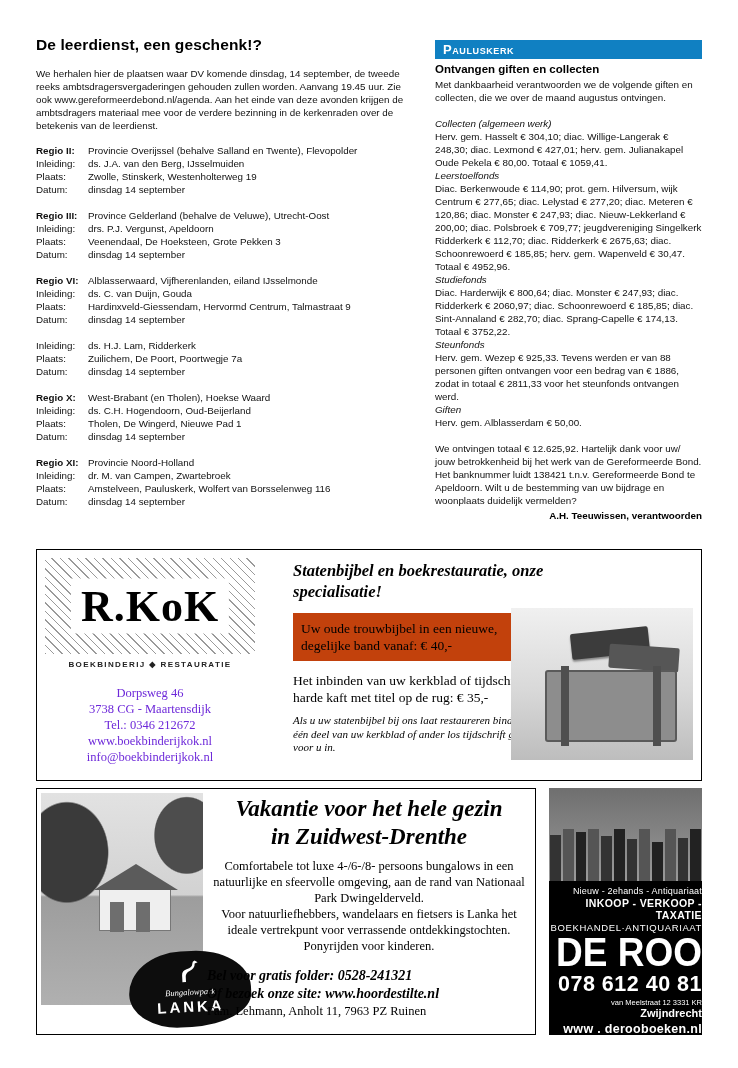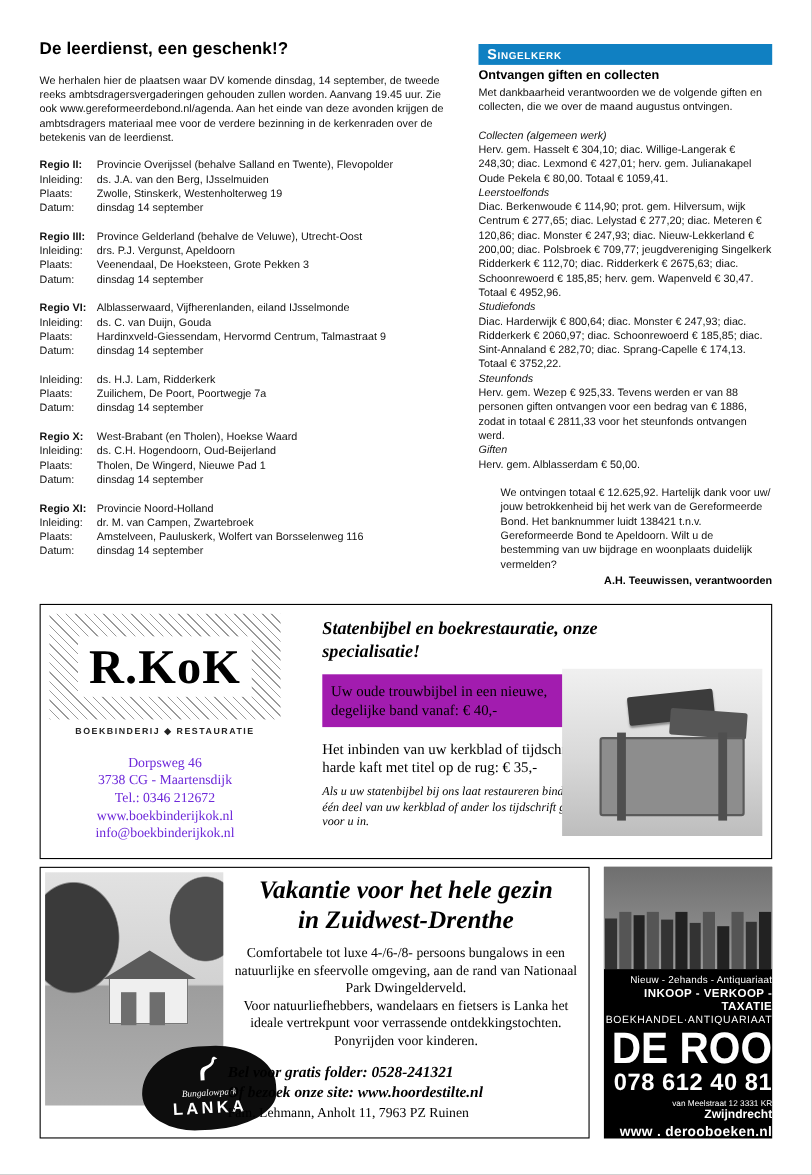--- a/index.html
+++ b/index.html
@@ -21,36 +21,36 @@
   .rval { flex:1; }
 
   
   .col-right { position:absolute; left:435px; top:40px; width:267px; }
   .section-bar { background:#1080c2; color:#fff; height:19px; line-height:19px;
     font-size:13px; font-weight:bold; font-variant:small-caps; padding-left:8px; letter-spacing:0.6px; }
   .gift-title { font-size:11.5px; font-weight:bold; margin-top:4px; margin-bottom:3px; }
   .rtext { font-size:9.8px; line-height:13px; color:#111; }
   .gift-section-first { margin-top:13px; }
   .gift-head { font-style:italic; }
-  .closing { margin-top:13px;margin-left:20px; }
+  .closing { margin-top:13px; }
   .signature { font-size:9.8px; line-height:13px; font-weight:bold; text-align:right; margin-top:2px; }
 
   
   .ad-kok { position:absolute; left:36px; top:549px; width:666px; height:232px; border:1px solid #000; background:#fff; }
   .kok-left { position:absolute; left:8px; top:8px; width:210px; text-align:center; }
   .kok-logo { position:relative; height:96px;
     background:repeating-linear-gradient(45deg, #9a9a9a 0 1px, transparent 1px 6px); }
   .kok-logo-text { position:absolute; left:50%; top:50%; transform:translate(-50%,-50%);
     background:#fff; padding:2px 10px; font-family:"Liberation Serif", serif;
     font-size:44px; font-weight:bold; letter-spacing:1px; color:#000; white-space:nowrap; }
   .kok-sub { margin-top:6px; font-size:8px; letter-spacing:1.4px; color:#222; font-weight:bold; }
   .kok-address { margin-top:16px; font-family:"Liberation Serif", serif; font-size:12.5px; line-height:16px; color:#6d28d9; }
   .kok-mid { position:absolute; left:256px; top:10px; width:262px; font-family:"Liberation Serif", serif; }
   .kok-headline { font-size:16.5px; font-weight:bold; font-style:italic; line-height:21px; }
-  .kok-offer1 { margin-top:11px; background:#a21caf; padding:7px 8px; font-size:13.5px; line-height:17px; }
+  .kok-offer1 { margin-top:11px; background:#c2410c; padding:7px 8px; font-size:13.5px; line-height:17px; }
   .kok-offer2 { margin-top:11px; font-size:13.5px; line-height:17px; }
   .kok-note { margin-top:8px; font-size:11px; line-height:13.5px; font-style:italic; }
   .kok-photo { position:absolute; right:8px; top:58px; width:182px; height:152px;
     background:linear-gradient(180deg,#f0f0f0 0%,#d8d8d8 55%,#bdbdbd 100%); overflow:hidden; }
   .kbook1 { position:absolute; left:60px; top:22px; width:78px; height:26px; background:#3c3c3c; transform:rotate(-6deg); border-radius:2px; box-shadow:0 2px 2px rgba(0,0,0,.4); }
   .kbook2 { position:absolute; left:98px; top:38px; width:70px; height:24px; background:#565656; transform:rotate(4deg); border-radius:2px; }
   .kpress { position:absolute; left:34px; top:62px; width:132px; height:72px; background:#8d8d8d; border:2px solid #5a5a5a; border-radius:3px; }
   .kpress::before, .kpress::after { content:""; position:absolute; top:-6px; width:8px; height:80px; background:#4f4f4f; }
   .kpress::before { left:14px; } .kpress::after { right:14px; }
 
@@ -208,21 +208,21 @@
           <span class="rval">Amstelveen, Pauluskerk, Wolfert van Borsselenweg 116</span>
         </div>
       <div class="rrow">
           <span class="rlbl">Datum:</span>
           <span class="rval">dinsdag 14 september</span>
         </div>
     </div>
   </div>
 
   <div class="col-right">
-    <div class="section-bar">Singelkerk</div>
+    <div class="section-bar">Pauluskerk</div>
     <h2 class="gift-title">Ontvangen giften en collecten</h2>
     <p class="rtext">Met dankbaarheid verantwoorden we de volgende giften en collecten, die we over de maand augustus ontvingen.</p>
 
     <div class="rtext gift-section-first">
       <div class="gift-head">Collecten (algemeen werk)</div>
       <div>Herv. gem. Hasselt € 304,10; diac. Willige-Langerak € 248,30; diac. Lexmond € 427,01; herv. gem. Julianakapel Oude Pekela € 80,00. Totaal € 1059,41.</div>
     </div>
     <div class="rtext">
       <div class="gift-head">Leerstoelfonds</div>
       <div>Diac. Berkenwoude € 114,90;  prot. gem. Hilversum, wijk Centrum € 277,65; diac. Lelystad € 277,20; diac. Meteren € 120,86; diac. Monster € 247,93; diac. Nieuw-Lekkerland € 200,00; diac. Polsbroek € 709,77;  jeugdvereniging Singelkerk Ridderkerk € 112,70; diac. Ridderkerk € 2675,63; diac. Schoonrewoerd € 185,85; herv. gem. Wapenveld € 30,47. Totaal € 4952,96.</div>

